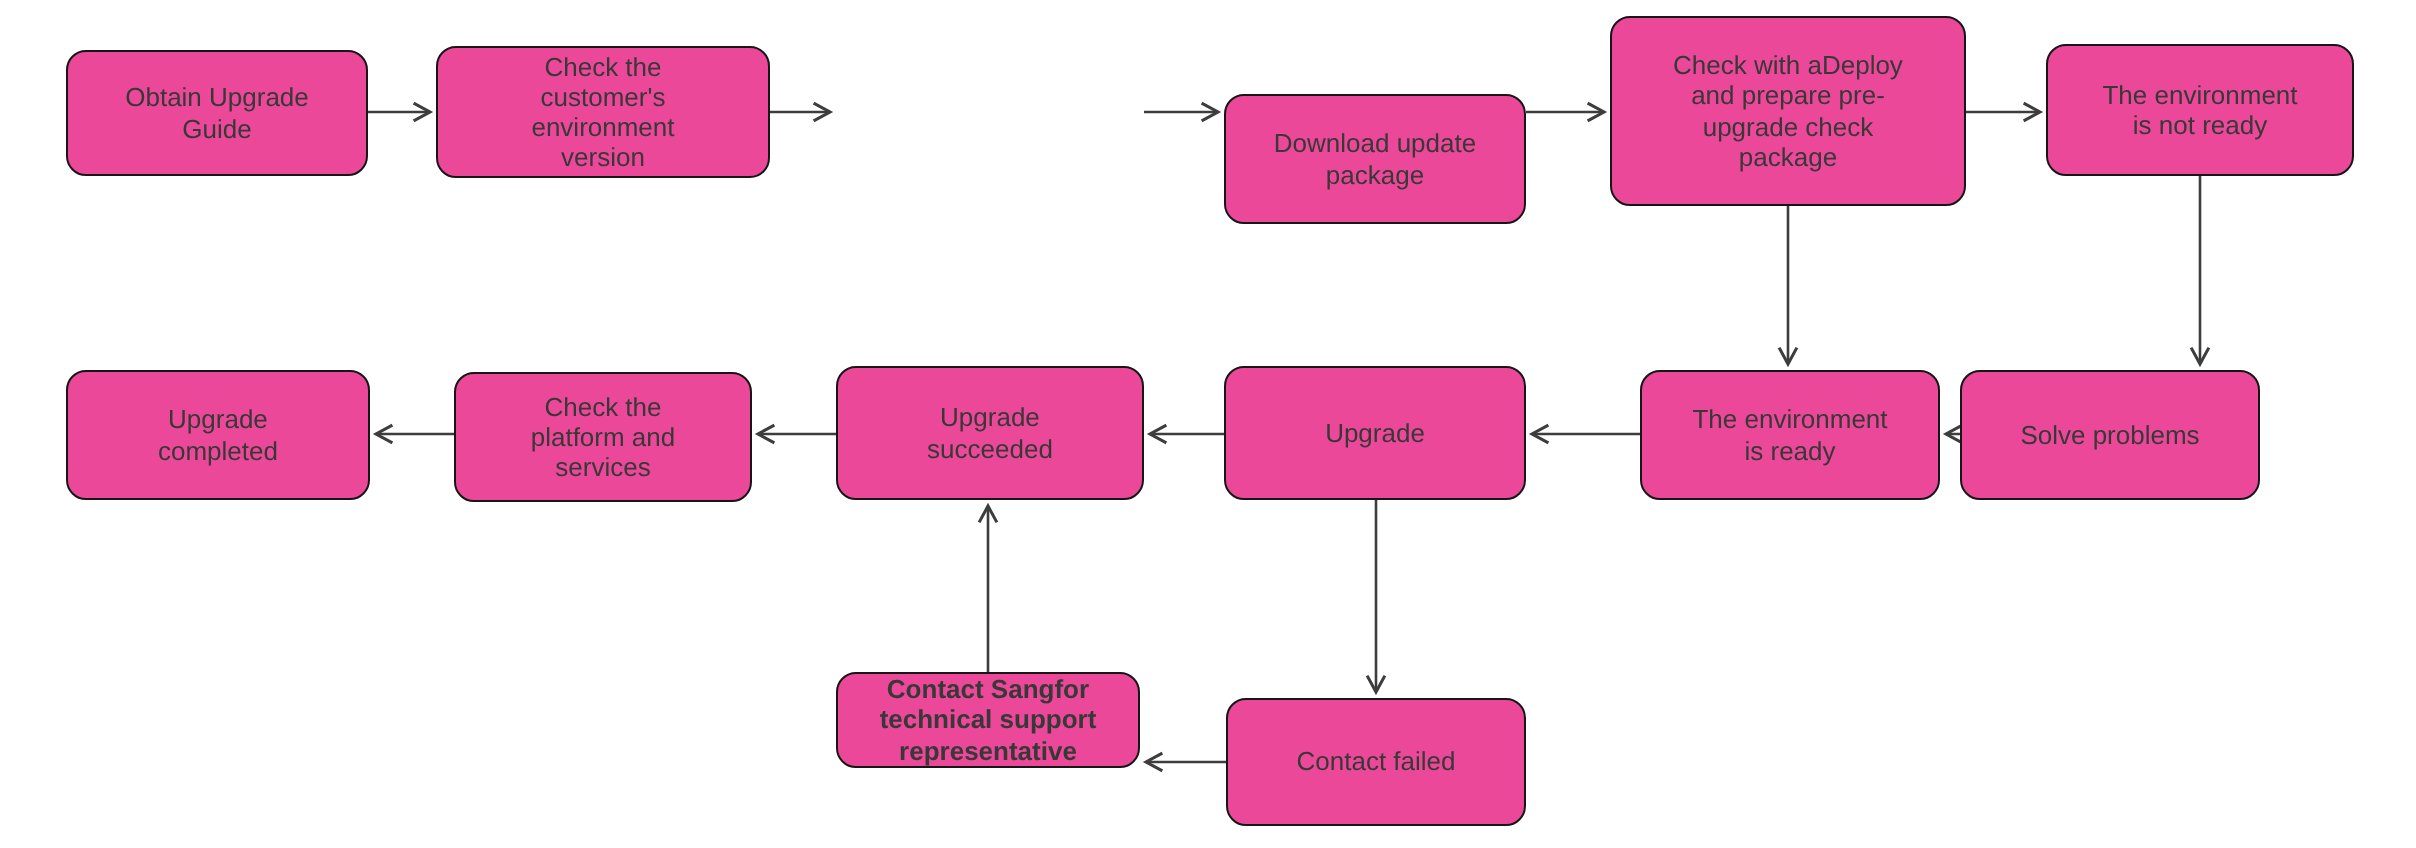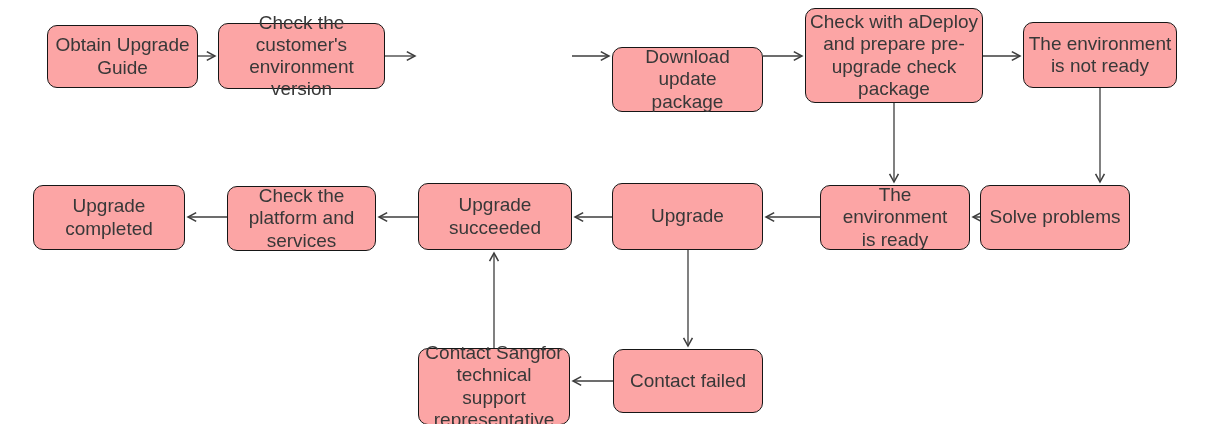--- a/index.html
+++ b/index.html
@@ -23,24 +23,24 @@
     height: 424px;
   }
   .node {
     position: absolute;
     box-sizing: border-box;
     display: flex;
     align-items: center;
     justify-content: center;
     text-align: center;
     white-space: pre-line;
-    background: #fca5a5;
+    background: #ec4899;
     border: 1.4px solid #161616;
     border-radius: 10px;
-    font-size: 19px;
+    font-size: 13px;
     line-height: 1.16;
     color: #383838;
     padding: 2px 4px;
   }
 </style>
 </head>
 <body>
 
 <div class="canvas">
 
@@ -62,21 +62,21 @@
       <line x1="820" y1="217" x2="766" y2="217" marker-end="url(#chev)"></line>
       <line x1="612" y1="217" x2="575" y2="217" marker-end="url(#chev)"></line>
       <line x1="418" y1="217" x2="379" y2="217" marker-end="url(#chev)"></line>
       <line x1="227" y1="217" x2="188" y2="217" marker-end="url(#chev)"></line>
       <line x1="688" y1="250" x2="688" y2="346" marker-end="url(#chev)"></line>
       <line x1="494" y1="348" x2="494" y2="253" marker-end="url(#chev)"></line>
       <line x1="613" y1="381" x2="573" y2="381" marker-end="url(#chev)"></line>
     </g>
   </svg>
 
-  <div class="node" style="left:33px;  top:25px;  width:151px; height:63px;margin-left:14px;">Obtain Upgrade
+  <div class="node" style="left:33px;  top:25px;  width:151px; height:63px;">Obtain Upgrade
 Guide</div>
   <div class="node" style="left:218px; top:23px;  width:167px; height:66px;">Check the
 customer's
 environment
 version</div>
   <div class="node" style="left:612px; top:23px;  width:151px; height:65px;margin-top:24px;">Download update
 package</div>
   <div class="node" style="left:805px; top:8px;   width:178px; height:95px;">Check with aDeploy
 and prepare pre-
 upgrade check
@@ -89,18 +89,18 @@
   <div class="node" style="left:227px; top:186px; width:149px; height:65px;">Check the
 platform and
 services</div>
   <div class="node" style="left:418px; top:183px; width:154px; height:67px;">Upgrade
 succeeded</div>
   <div class="node" style="left:612px; top:183px; width:151px; height:67px;">Upgrade</div>
   <div class="node" style="left:820px; top:185px; width:150px; height:65px;">The environment
 is ready</div>
   <div class="node" style="left:980px;top:185px; width:150px; height:65px;">Solve problems</div>
 
-  <div class="node" style="left:418px; top:348px; width:152px; height:77px;">Contact Sangfor
+  <div class="node" style="left:418px; top:336px; width:152px; height:48px;font-weight:bold;">Contact Sangfor
 technical support
 representative</div>
   <div class="node" style="left:613px; top:349px; width:150px; height:64px;">Contact failed</div>
 
 </div>
 
 </body></html>

